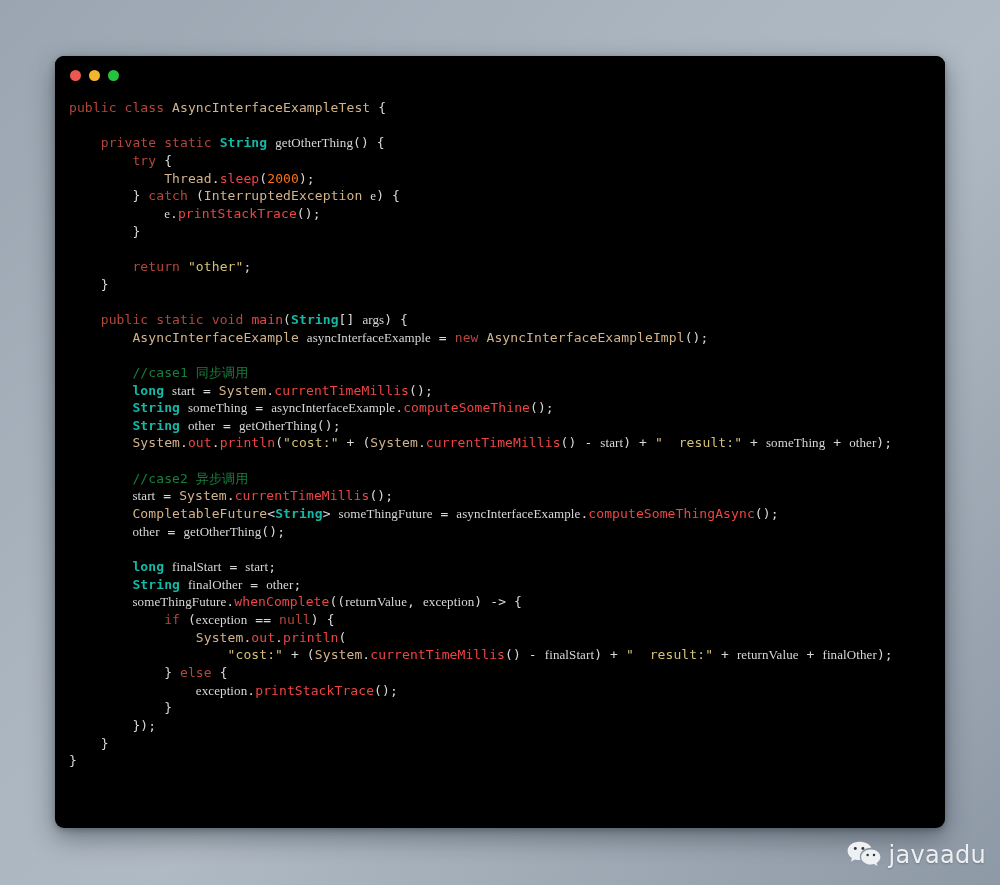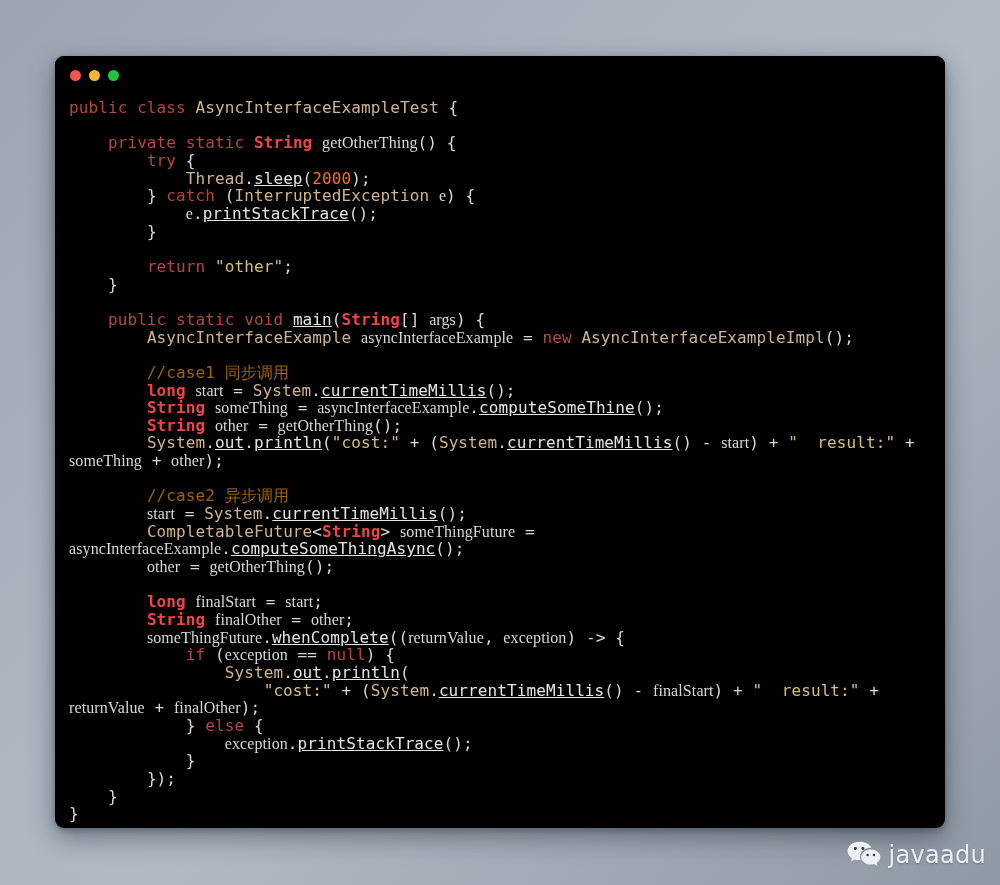--- a/index.html
+++ b/index.html
@@ -48,39 +48,39 @@
     border-radius: 50%;
     display: block;
   }
   .dot.red    { background: #f0554e; }
   .dot.yellow { background: #f2b52e; }
   .dot.green  { background: #23c33f; }
 
   #code-area {
     padding: 5px 14px 10px 14px;
     font-family: "DejaVu Sans Mono", "Liberation Mono", monospace;
-    font-size: 16px;
+    font-size: 13px;
     line-height: 17.65px;
     white-space: pre-wrap;
     word-break: break-word;
     color: #d6d6d6;
     letter-spacing: 0.1px;
   }
 
   .line { min-height: 17.65px; }
 
   
   .kw   { color: #b5473b; }          
   .typ  { color: #d2b48c; }          
   .plain{ color: #d8d8d8; font-family: Liberation Serif, serif; }          
-  .bold { color: #ef4444; font-weight: bold; }  
-  .fn   { color: #e5e5e5; text-decoration: underline; }          
+  .bold { color: #14b8a6; font-weight: bold; }  
+  .fn   { color: #ef4444; }          
   .str  { color: #d4c179; }          
   .num  { color: #f97316; }          
-  .cmt  { color: #a16207; }          
+  .cmt  { color: #15803d; }          
   .op   { color: #d8d8d8; }
 
   
   #watermark {
     position: absolute;
     right: 14px;
     bottom: 16px;
     display: flex;
     align-items: center;
     gap: 7px;

